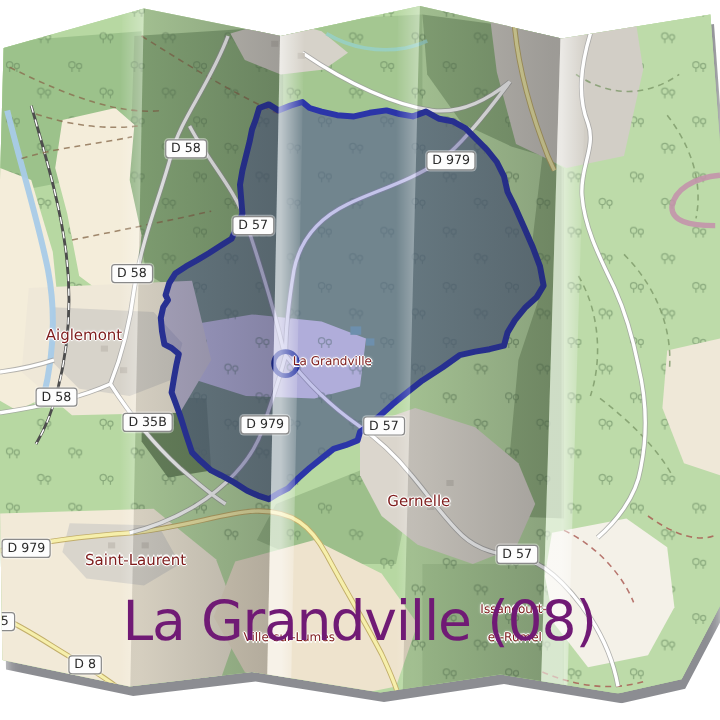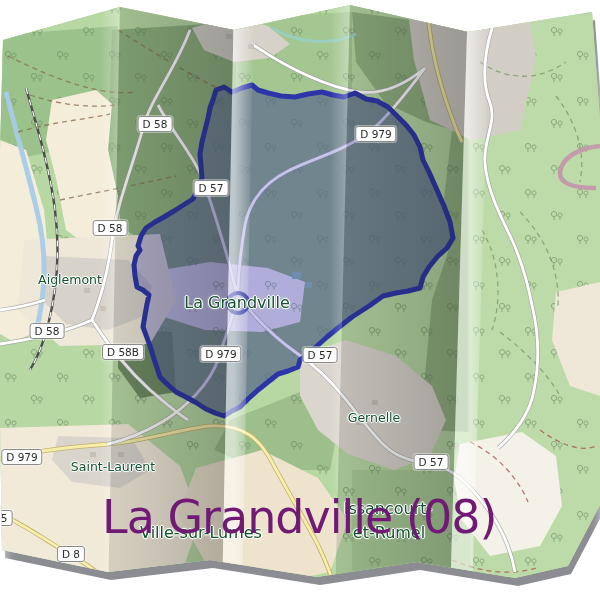--- a/index.html
+++ b/index.html
@@ -7,24 +7,24 @@
   .stage{position:relative;width:556px;height:600px;background:#fff;}
   .paper-clip{
     clip-path:polygon(3px 40px,120px 7px,234px 30px,350px 5px,468px 32px,592px 12px,
       600px 120px,600px 505px,568px 566px,515px 578px,417px 562px,317px 577px,
       210px 560px,108px 572px,2px 550px,0px 420px,0px 150px);
   }
   .paper-shadow{position:absolute;left:0;top:0;width:600px;height:600px;
     background:rgba(25,28,38,.5);filter:blur(6px);transform:translate(3px,8px);}
   .paper{position:absolute;left:0;top:0;width:600px;height:600px;background:#b7d8a2;}
   .map-svg{position:absolute;left:0;top:0;}
-  .place{position:absolute;transform:translate(-50%,-50%);color:#14532d;font-size:12.5px;
+  .place{position:absolute;transform:translate(-50%,-50%);color:#7f1d1d;font-size:12.5px;
     white-space:nowrap;z-index:2;
     text-shadow:-1px 0 0 #fff,1px 0 0 #fff,0 -1px 0 #fff,0 1px 0 #fff,0 0 2px #fff,0 0 3px #fff;}
-  .place.small{font-size:16px;}
+  .place.small{font-size:10px;margin-left:40px;}
   .shield{position:absolute;transform:translate(-50%,-50%);background:#fdfdfd;border:1px solid #8a8a8a;
     border-radius:3px;padding:0px 4px;font-size:10.5px;line-height:14px;color:#2a2a2a;
     white-space:nowrap;z-index:2;box-shadow:0 0 0 1px rgba(255,255,255,.4);}
   .map-title{position:absolute;left:102px;top:490px;font-size:46px;letter-spacing:-1px;
     color:#1a4189;white-space:nowrap;z-index:3;}
 </style>
 </head>
 <body>
 
 <div class="stage">
@@ -173,31 +173,31 @@
         <polygon points="102,0 120,0 108,600 90,600" fill="url(#gS3)"></polygon>
         <polygon points="332,0 350,0 335,600 318,600" fill="url(#gS4)"></polygon>
       </g>
     </svg>
 
     <div class="shield" style="left:155px;top:124px">D 58</div>
     <div class="shield" style="left:376px;top:134px">D 979</div>
     <div class="shield" style="left:211px;top:188px">D 57</div>
     <div class="shield" style="left:110px;top:228px">D 58</div>
     <div class="shield" style="left:47px;top:331px">D 58</div>
-    <div class="shield" style="left:123px;top:352px">D 58B</div>
+    <div class="shield" style="left:123px;top:352px">D 35B</div>
     <div class="shield" style="left:221px;top:354px">D 979</div>
     <div class="shield" style="left:320px;top:355px">D 57</div>
     <div class="shield" style="left:22px;top:457px">D 979</div>
     <div class="shield" style="left:431px;top:462px">D 57</div>
     <div class="shield" style="left:71px;top:554px">D 8</div>
     <div class="shield" style="left:4px;top:518px">5</div>
 
     <div class="place" style="left:70px;top:279px">Aiglemont</div>
     <div class="place small" style="left:237px;top:302px">La Grandville</div>
-    <div class="place" style="left:374px;top:417px">Gernelle</div>
+    <div class="place" style="left:349px;top:417px">Gernelle</div>
     <div class="place" style="left:113px;top:466px">Saint-Laurent</div>
     <div class="place small" style="left:201px;top:532px">Ville-sur-Lumes</div>
     <div class="place small" style="left:388px;top:508px">Issancourt-</div>
     <div class="place small" style="left:389px;top:532px">et-Rumel</div>
 
     <div class="map-title" style="color: #701a75; text-align: center;">La Grandville (08)</div>
   </div>
 </div>
 
 </body></html>

